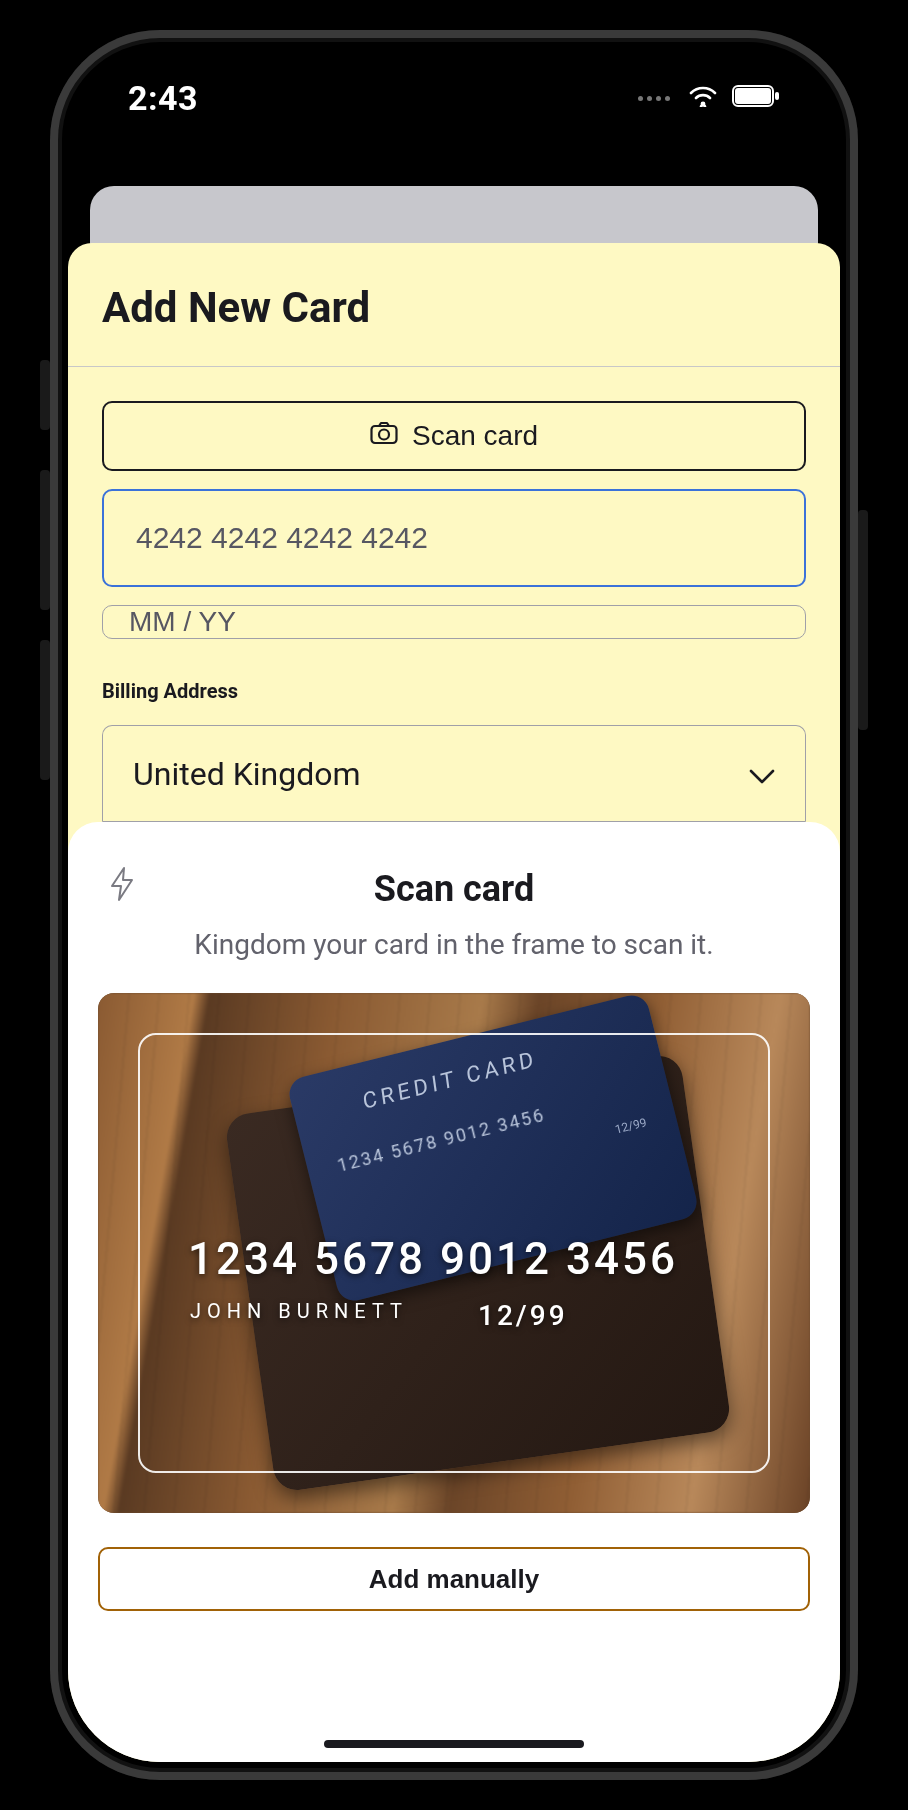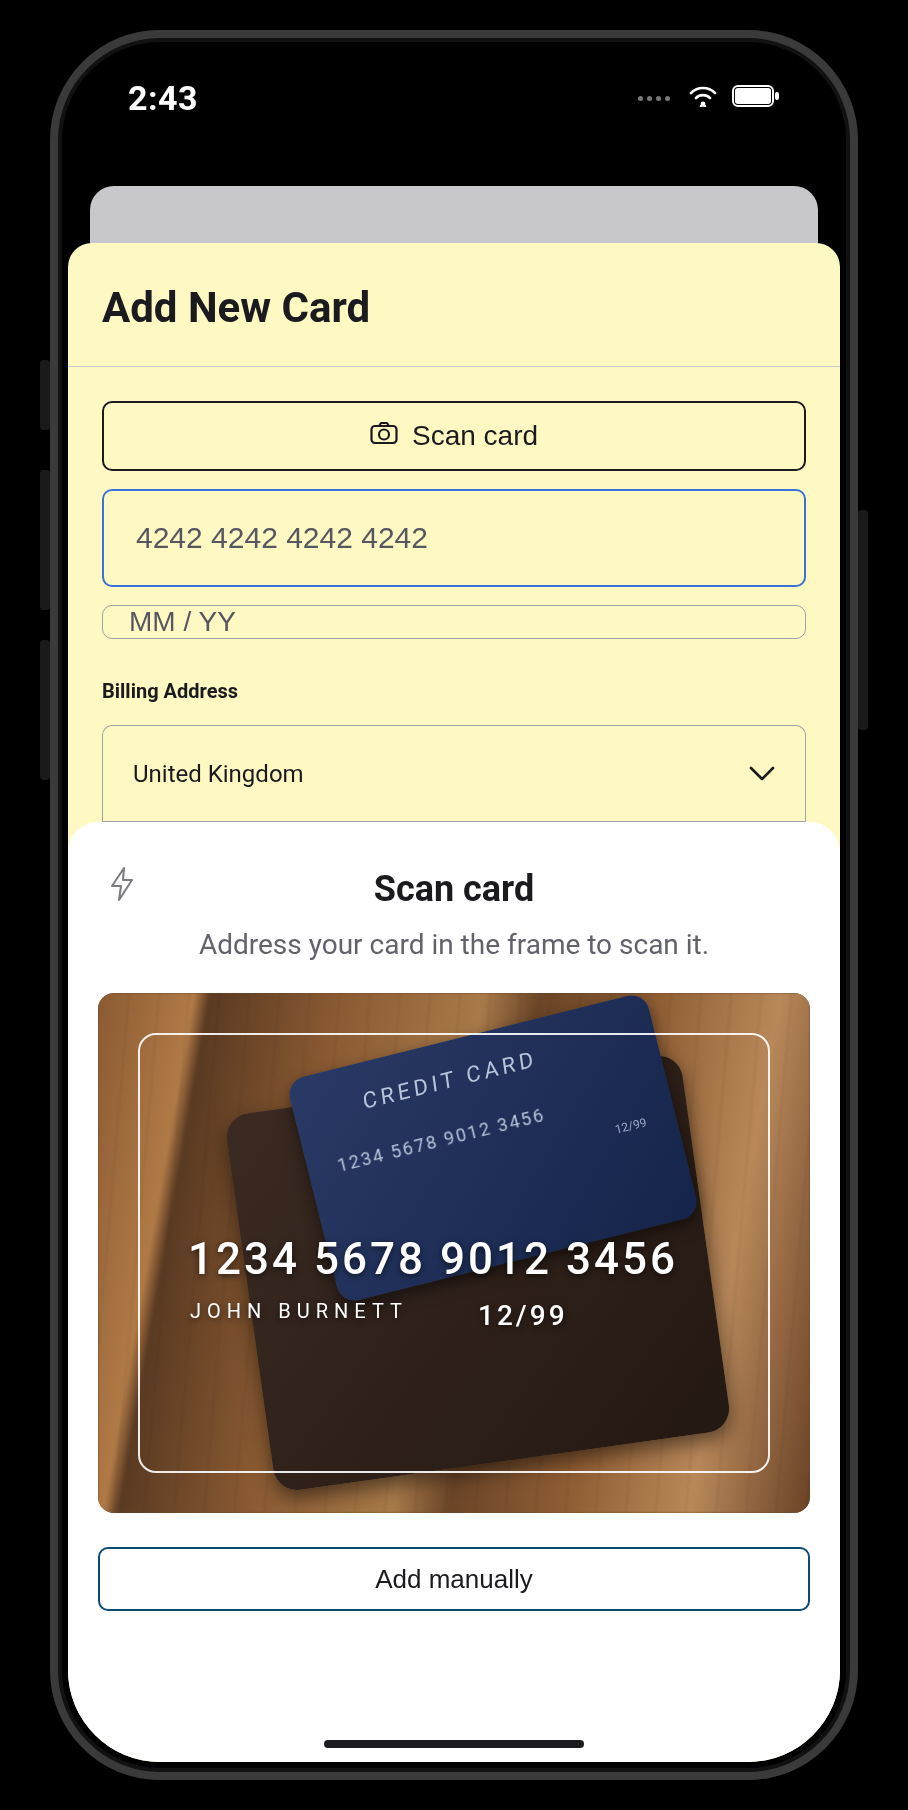--- a/index.html
+++ b/index.html
@@ -112,21 +112,21 @@
 
   .country {
     width:100%;
     height: 96px;
     border: 1.5px solid #a0a0a8;
     border-top-left-radius: 10px;
     border-top-right-radius: 10px;
     border-bottom: none;
     background: transparent;
     padding: 0 30px;
-    font-size: 24px;
+    font-size: 32px;
     color:#1a1a1f;
     display:flex; align-items:center; justify-content:space-between;
     cursor:pointer;
   }
   .postal {
     width:100%;
     height: 96px;
     border: 1.5px solid #a0a0a8;
     border-bottom-left-radius: 10px;
     border-bottom-right-radius: 10px;
@@ -198,24 +198,24 @@
     border-radius:18px;
   }
   .overlay-num { position:absolute; left:90px; top:240px; color:#fff; font-size:44px; font-weight:500; letter-spacing:3px; text-shadow:0 2px 6px rgba(0,0,0,0.6);}
   .overlay-name { position:absolute; left:92px; top:306px; color:#fff; font-size:20px; font-weight:400; letter-spacing:6px; text-shadow:0 2px 6px rgba(0,0,0,0.6);}
   .overlay-exp { position:absolute; left:380px; top:306px; color:#fff; font-size:28px; font-weight:500; letter-spacing:3px; text-shadow:0 2px 6px rgba(0,0,0,0.6);}
 
   .manual-btn {
     margin-top: 34px;
     width:100%;
     height: 64px;
-    border: 2px solid #0c4a6e;
+    border: 2px solid #a16207;
     border-radius: 10px;
     background:#fff;
-    font-size: 26px; font-weight:400; color:#1a1a1f;
+    font-size: 26px; font-weight:700; color:#1a1a1f;
     cursor:pointer;
   }
 
   .home-indicator {
     position:absolute; bottom:14px; left:50%; transform:translateX(-50%);
     width:260px; height:8px; background:#1a1a1f; border-radius:4px;
   }
 </style>
 </head>
 <body>
@@ -295,21 +295,21 @@
           </div>
         </div>
 
         <div class="scan-sheet">
           <span class="bolt">
             <svg width="28" height="36" viewBox="0 0 28 36">
                 <path d="M16 2 L4 20 H13 L11 34 L24 14 H15 Z" stroke="#7a7a82" stroke-width="2" fill="none" stroke-linejoin="round"></path>
               </svg>
           </span>
           <div class="scan-title">Scan card</div>
-          <div class="scan-sub">Address your card in the frame to scan it.</div>
+          <div class="scan-sub">Kingdom your card in the frame to scan it.</div>
 
           <div class="scan-viewport">
             <div class="wood"></div>
             <div class="wallet"></div>
             <div class="credit-card-bg">
               <div class="cc-bg-label">CREDIT CARD</div>
               <div class="cc-bg-num">1234 5678 9012 3456</div>
               <div class="cc-bg-exp">12/99</div>
             </div>
             <div class="scan-frame"></div>

